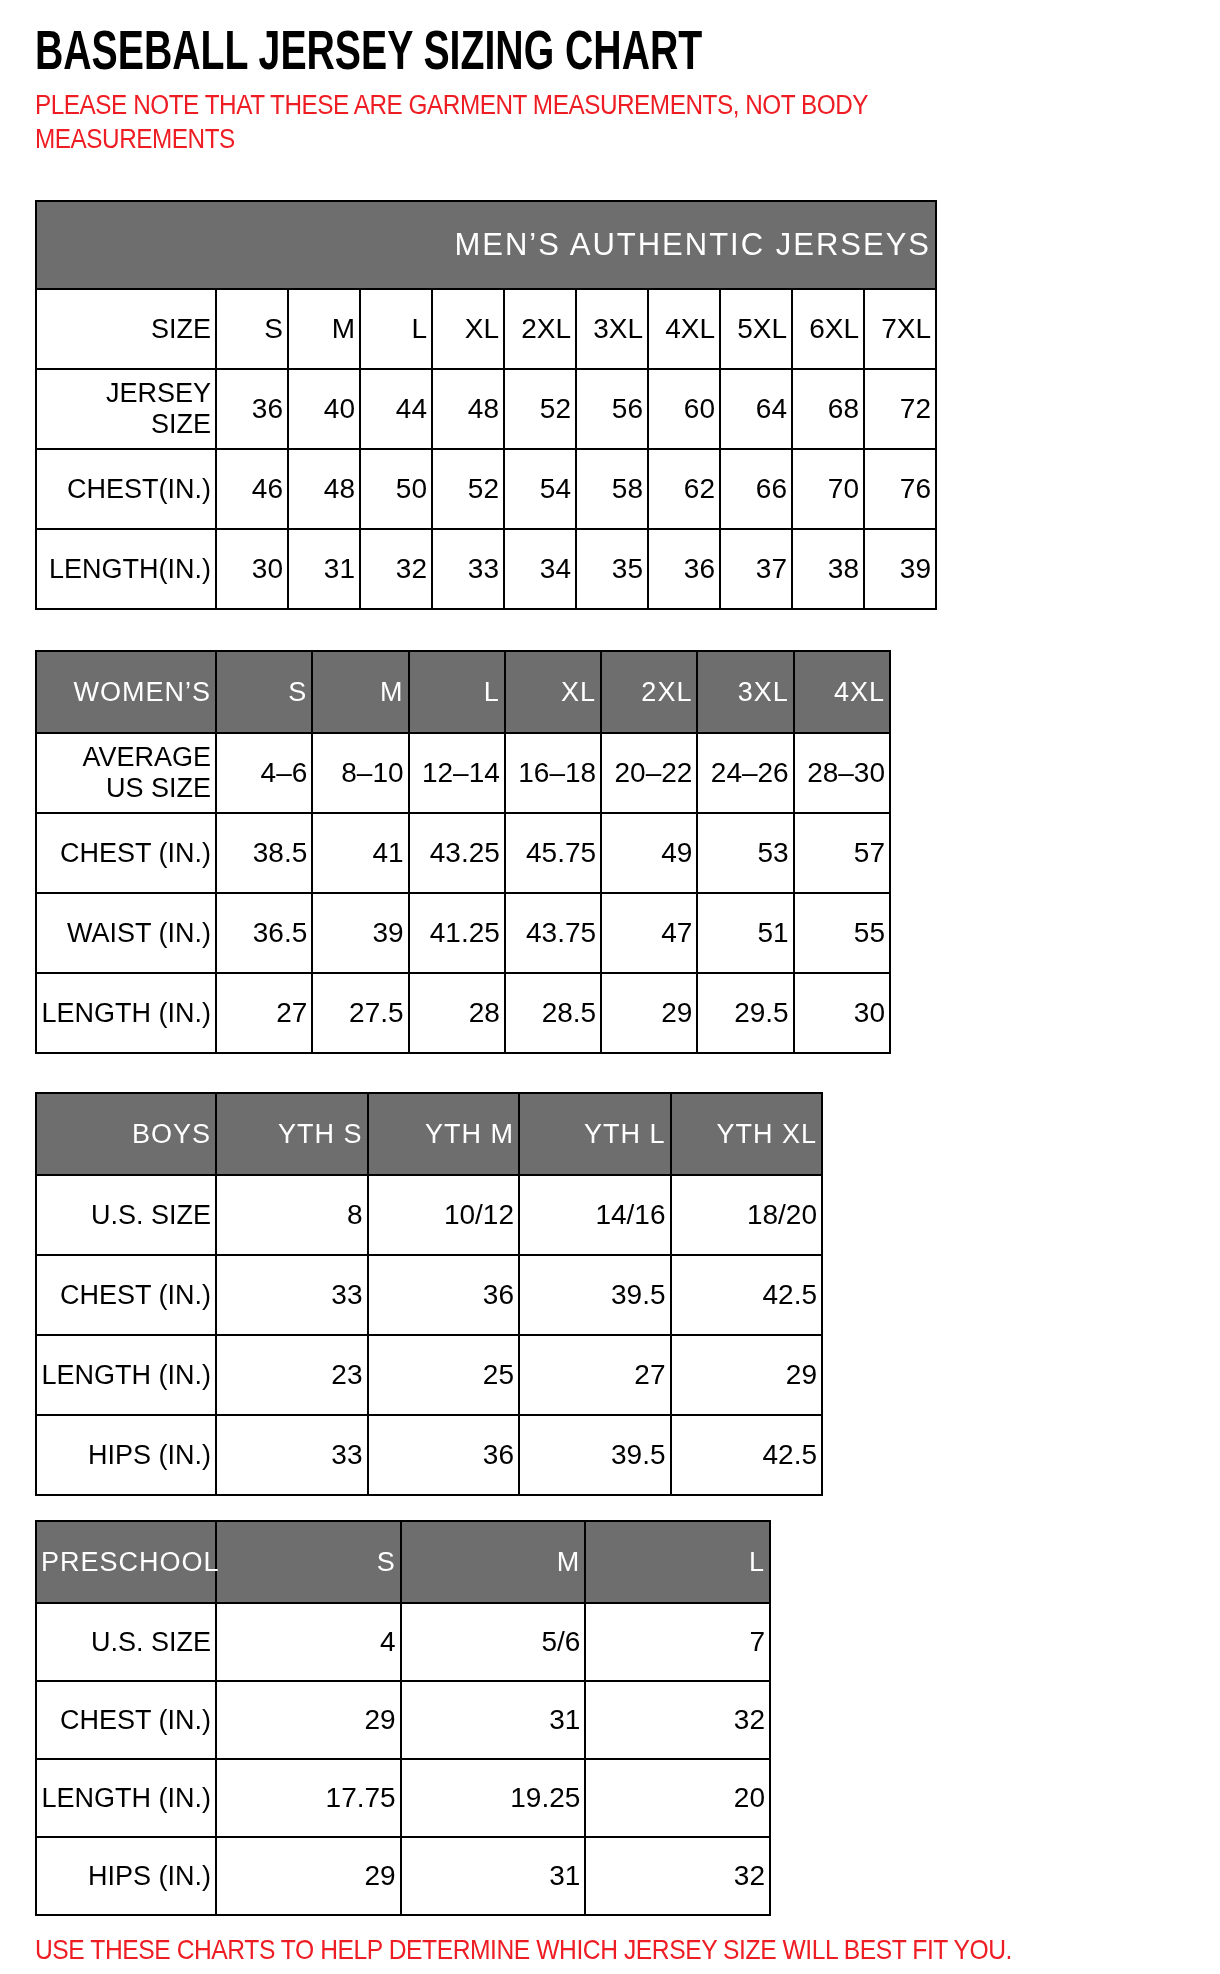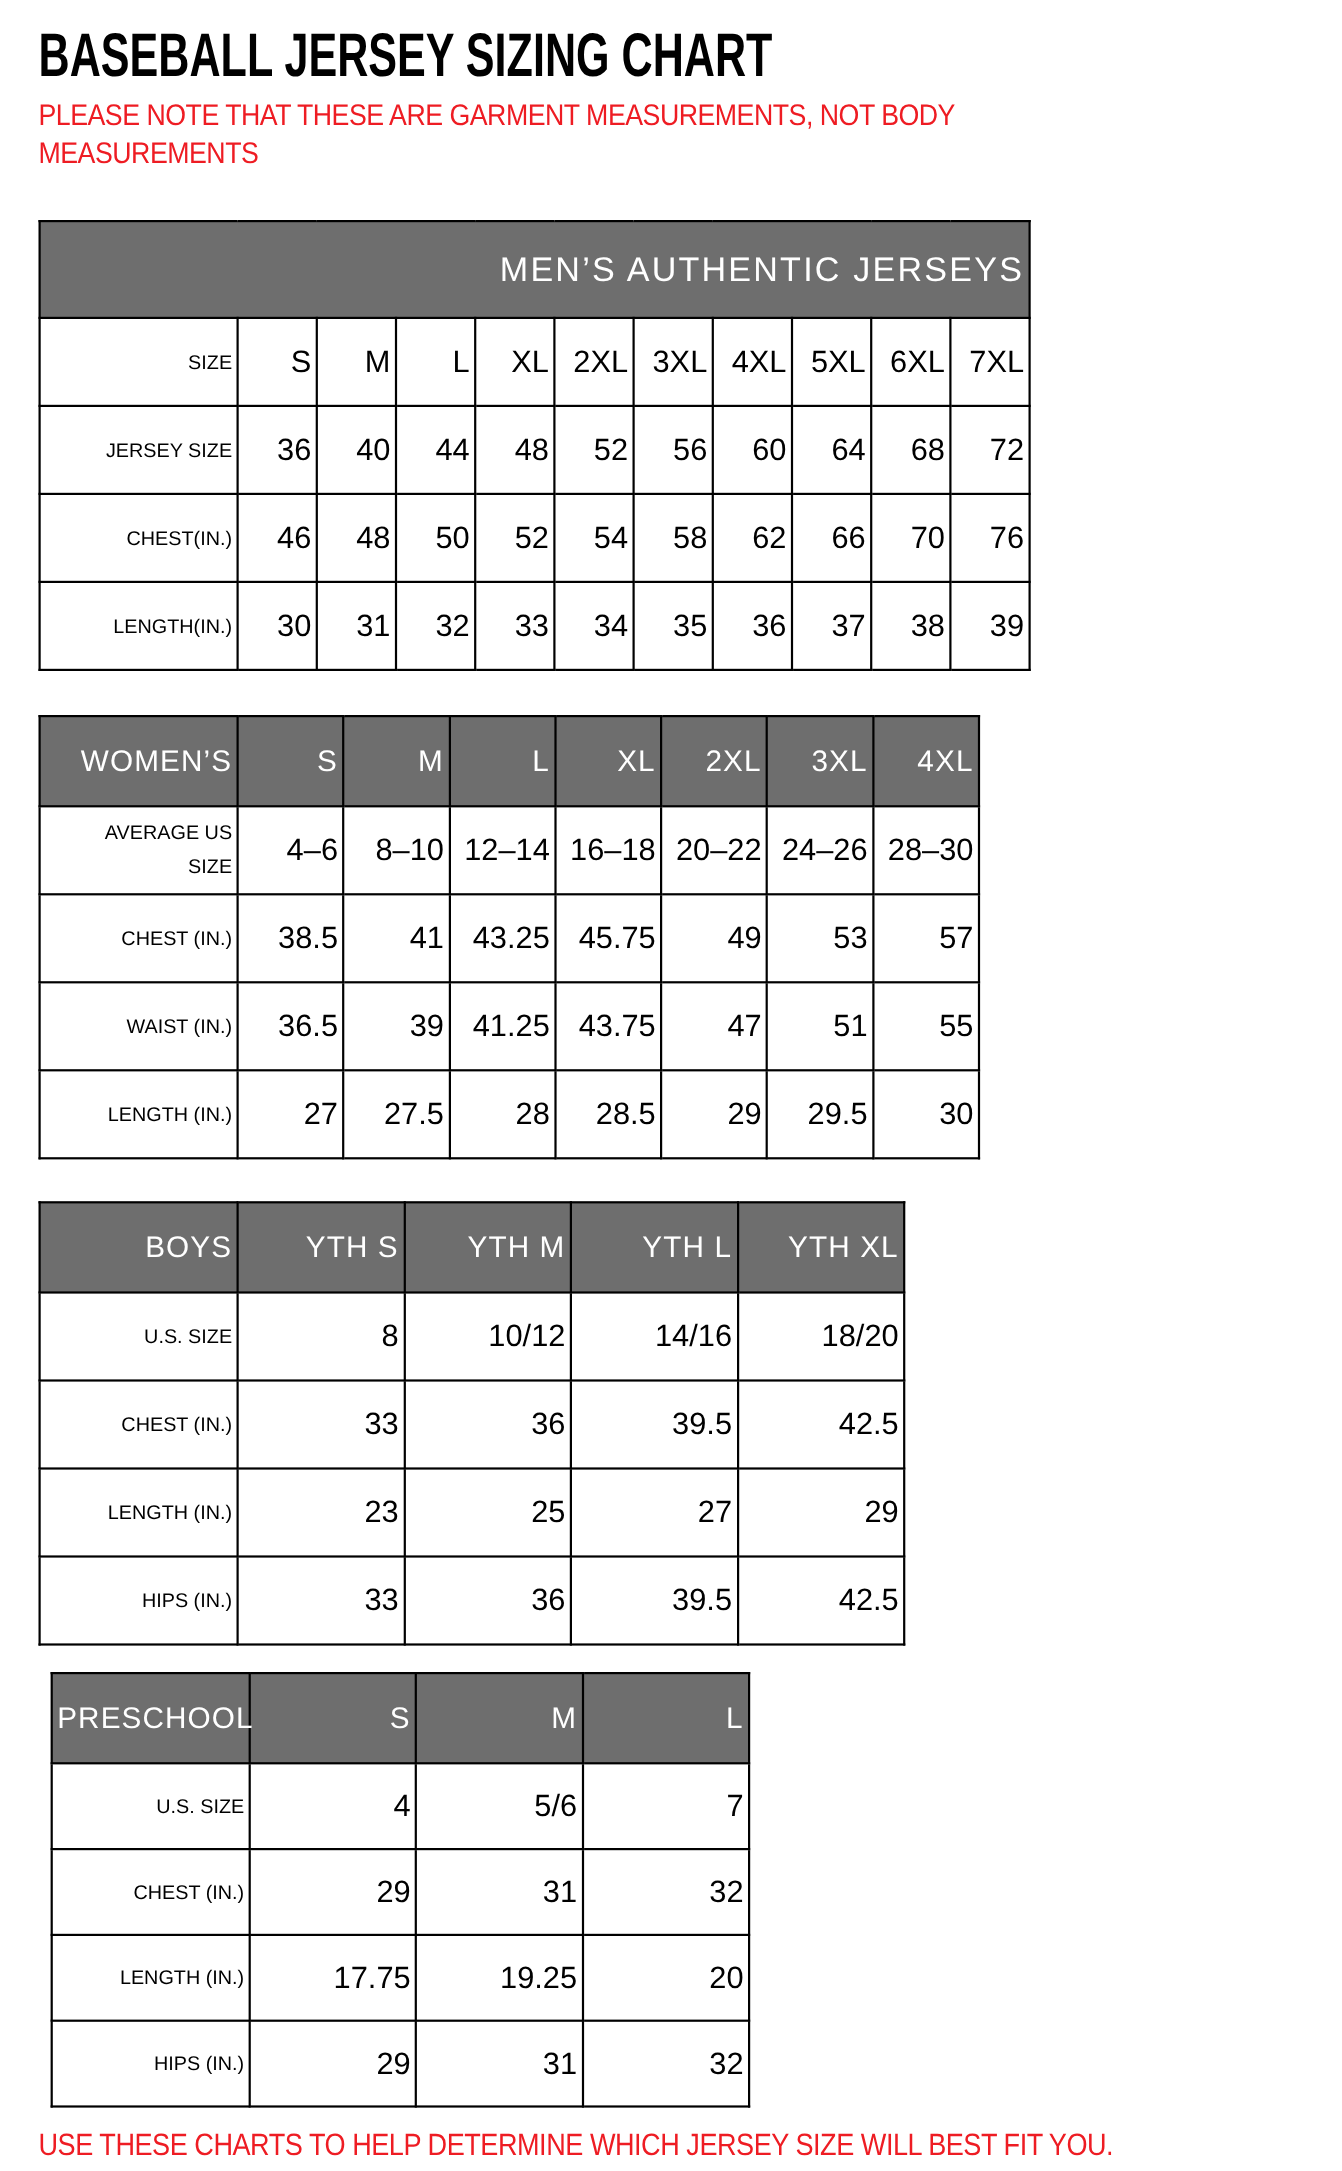--- a/index.html
+++ b/index.html
@@ -63,21 +63,21 @@
   table.sizing-table th,
   table.sizing-table td{
     border:2px solid var(--border);
     font-weight:400;
     padding:2px 4px;
     vertical-align:middle;
   }
   .t-mens{width:902px;margin-top:44px;}
   .t-womens{width:856px;margin-top:40px;}
   .t-boys{width:788px;margin-top:38px;border-radius:14px;}
-  .t-preschool{width:636px;margin-top:24px;margin-left:11px;}
+  .t-preschool{width:736px;margin-top:24px;}
   col.c-label{width:180px;}
 
   .banner-row th{
     height:88px;
     background:var(--gray);
     color:var(--hdr-text);
     font-size:31px;
     letter-spacing:2px;
     font-weight:400;
   }
@@ -89,21 +89,21 @@
     letter-spacing:1px;
     border-bottom-width:3px;
   }
   .data-row th,
   .data-row td{
     height:80px;
     font-size:28px;
     color:#000;
     background:#fff;
   }
-  .data-row th{font-size:18px;}
+  .data-row th{font-size:27px;}
   .t-preschool .data-row th,
   .t-preschool .data-row td{height:78px;}
   
   .t-womens tbody tr:nth-child(2) th .lbl{
     display:inline-block;
     max-width:140px;
     line-height:31px;
   }
 </style>
 </head>

